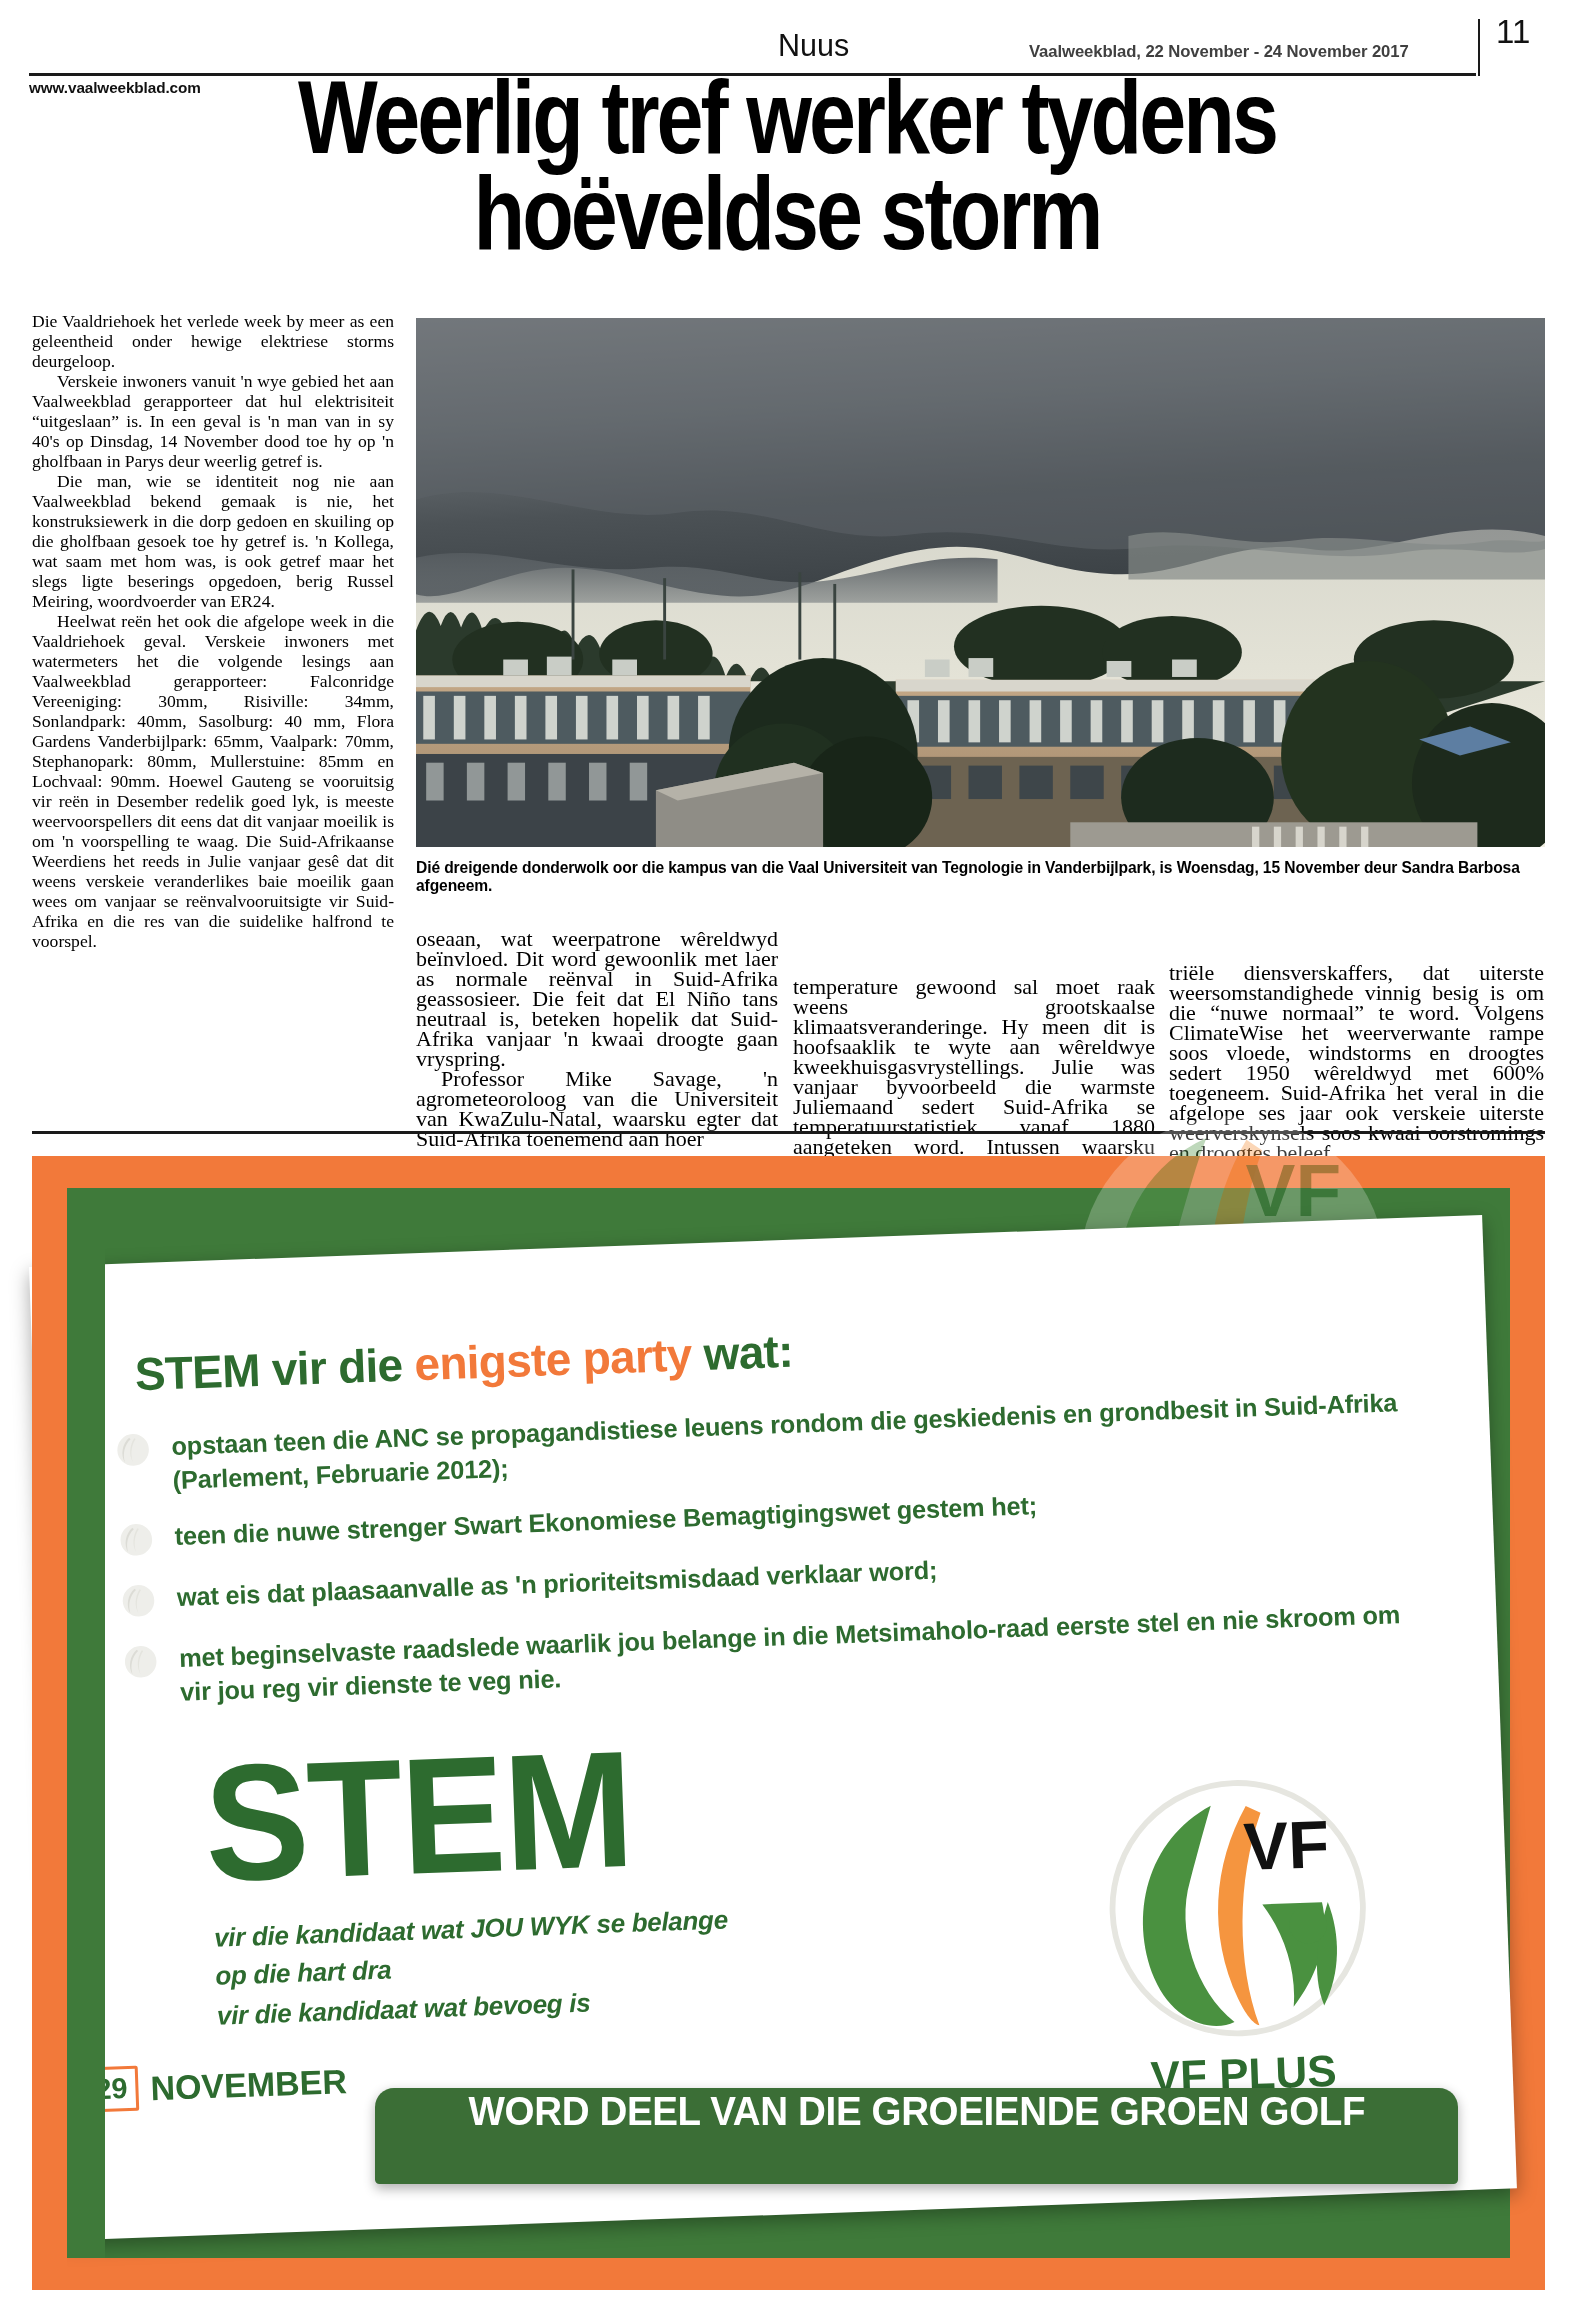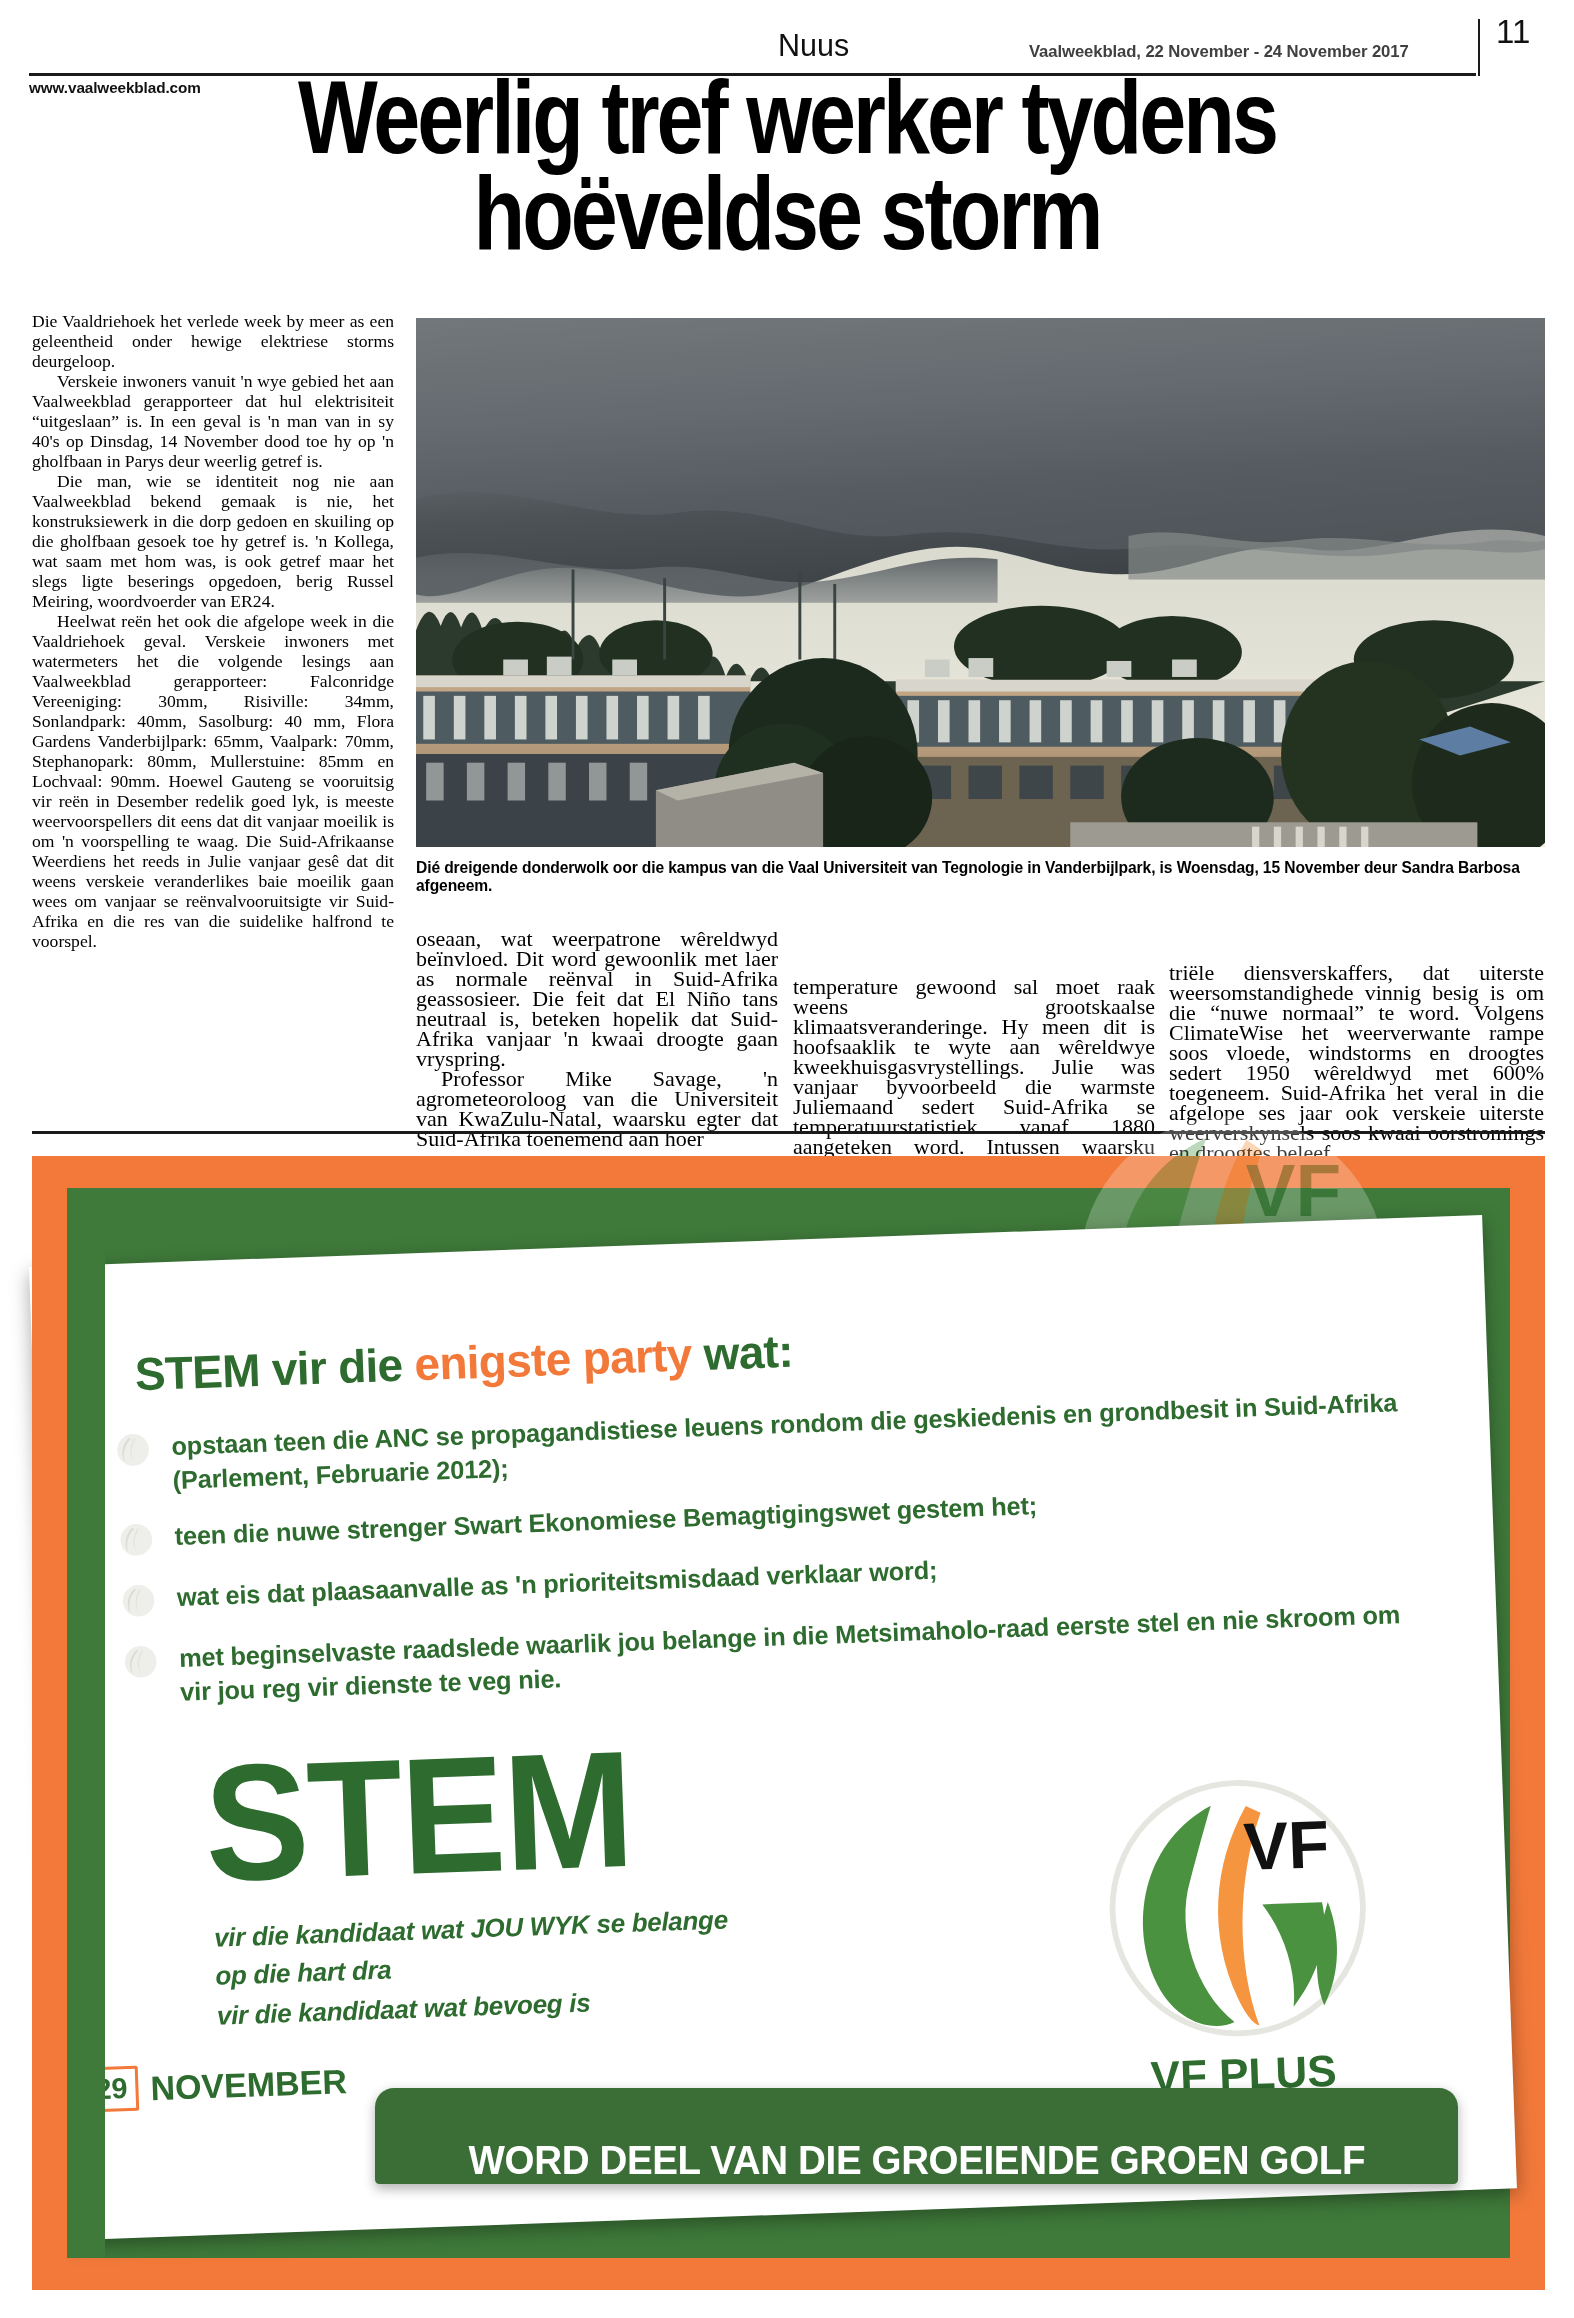--- a/index.html
+++ b/index.html
@@ -200,21 +200,21 @@
     font-weight:700; font-size:44px; color:#2d6b2f; letter-spacing:0px;
   }
 
   
   .ribbon {
     position:absolute; left:375px; top:2088px; width:1083px; height:96px;
     background:#3b6e36;
     border-radius:19px 19px 4.4px 4.4px;
     z-index:8;
     box-shadow: 0 4.4px 11.6px rgba(0,0,0,0.3);
-    display:flex; align-items:flex-end; justify-content:center;
+    display:flex; align-items:flex-start; justify-content:center;
   }
   .ribbon span {
     font-family:"Liberation Sans", sans-serif;
     font-weight:700; font-size:41px; color:#fff; letter-spacing:-0.4px;
     transform: scaleX(0.94);
   }
 
   .orange-left-strip {
     position:absolute; left:32px; top:1156px; width:35px; height:1134px;
     background:#f2793a; z-index:9;

